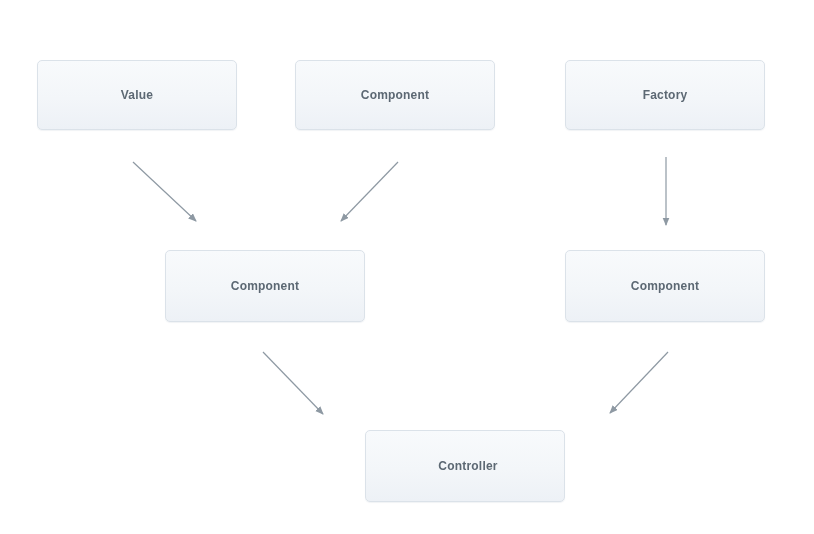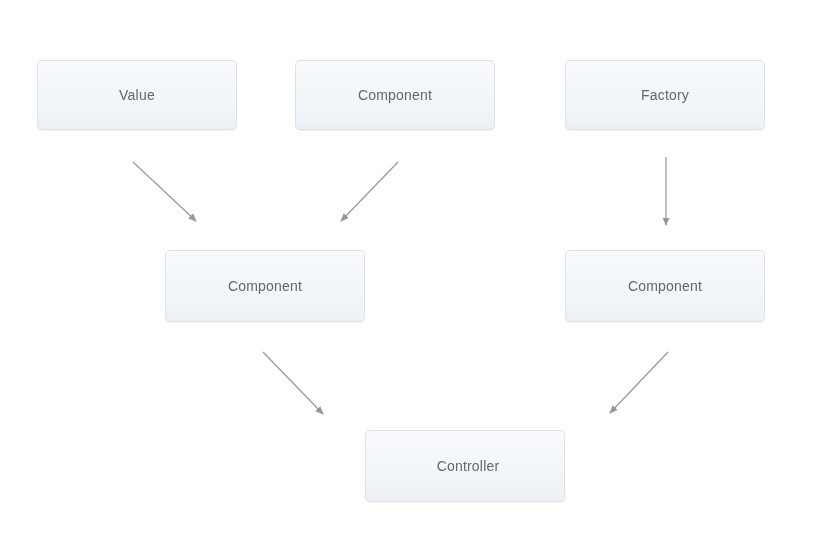--- a/index.html
+++ b/index.html
@@ -28,22 +28,22 @@
     box-sizing: border-box;
     display: flex;
     align-items: center;
     justify-content: center;
     background: linear-gradient(180deg, #f8fafc 0%, #f3f6f9 55%, #edf1f6 100%);
     border: 1px solid #dbe2e9;
     border-radius: 5px;
     box-shadow: 0 1px 1px rgba(160,175,190,0.15);
   }
   .node .label {
-    font-size: 14px;
-    font-weight: 400;
+    font-size: 12px;
+    font-weight: 700;
     letter-spacing: 0.2px;
     color: #5c6873;
   }
   .n-value           { left: 37px;  top: 60px;  width: 200px; height: 70px; }
   .n-component-top   { left: 295px; top: 60px;  width: 200px; height: 70px; }
   .n-factory         { left: 565px; top: 60px;  width: 200px; height: 70px; }
   .n-component-left  { left: 165px; top: 250px; width: 200px; height: 72px; }
   .n-component-right { left: 565px; top: 250px; width: 200px; height: 72px; }
   .n-controller      { left: 365px; top: 430px; width: 200px; height: 72px; padding-left: 6px; }
 </style>

